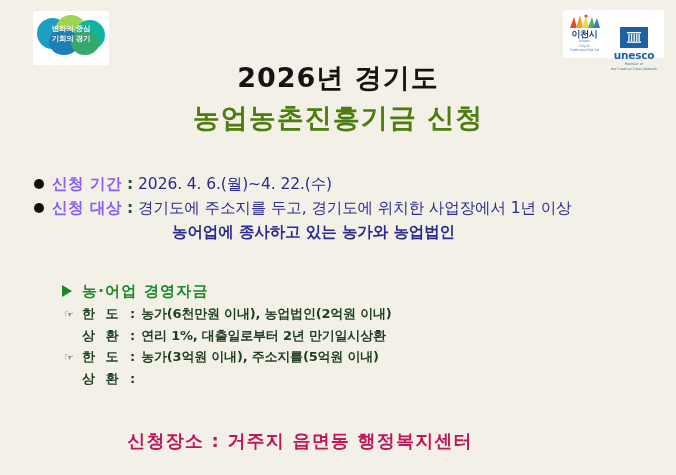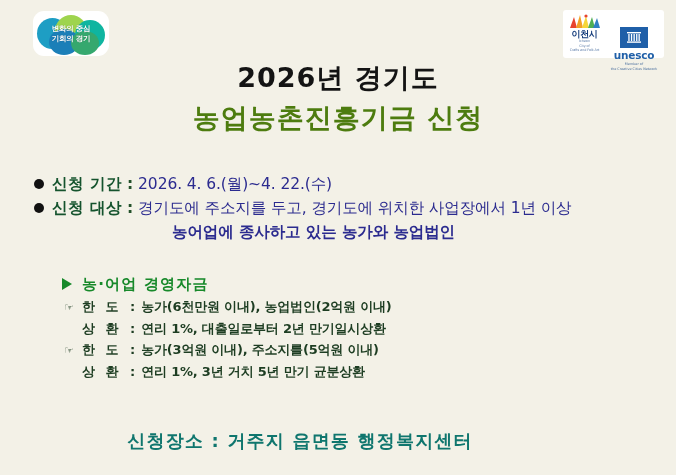--- a/index.html
+++ b/index.html
@@ -22,23 +22,23 @@
     background: #f3f1e7;
     box-sizing: border-box;
   }
 
   
   .logo-gg {
     position: absolute;
     left: 33px;
     top: 11px;
     width: 76px;
-    height: 45px;
+    height: 54px;
     background: #ffffff;
-    border-radius: 11px;
+    border-radius: 3px;
     overflow: hidden;
   }
   .gg-blob-wrap {
     position: absolute;
     left: 0; top: 0;
     width: 76px; height: 47px;
   }
   .gg-blob {
     position: absolute;
     border-radius: 50%;
@@ -185,21 +185,21 @@
     flex: 0 0 auto;
     width: 10px;
     height: 10px;
     border-radius: 50%;
     background: #111111;
     margin-top: 7px;
     margin-right: 8px;
   }
   .bullet-label {
     flex: 0 0 auto;
-    color: #14532d;
+    color: #8b5cf6;
     font-weight: bold;
     letter-spacing: 0.5px;
   }
   .bullet-sep {
     flex: 0 0 auto;
     color: #23512a;
     font-weight: bold;
     padding: 0 5px;
   }
   .bullet-value {
@@ -227,21 +227,21 @@
   .fund-head {
     display: flex;
     align-items: center;
     font-size: 15px;
     font-weight: bold;
     color: #17892a;
     letter-spacing: 1.2px;
     height: 24px;
     margin-top: 4px;
   }
-  .fund-head:first-child { margin-top: 0; }
+  .fund-head:first-child { margin-top: 7px; }
   .tri {
     width: 0;
     height: 0;
     border-top: 6px solid transparent;
     border-bottom: 6px solid transparent;
     border-left: 10px solid #17892a;
     margin-right: 10px;
     flex: 0 0 auto;
   }
   .fund-line {
@@ -276,21 +276,21 @@
 
   
   .footer {
     position: absolute;
     left: 0;
     top: 429px;
     width: 600px;
     text-align: center;
     font-size: 18px;
     font-weight: bold;
-    color: #0f766e;
+    color: #be185d;
     letter-spacing: 1.2px;
   }
 </style>
 </head>
 <body>
 
 <div id="poster">
 
   <div class="logo-gg">
     <div class="gg-blob-wrap">
@@ -390,20 +390,19 @@
     <div class="fund-line">
       <span class="hand">☞</span>
       <span class="fund-key">한 도</span>
       <span class="fund-colon">:</span>
       <span class="fund-val">농가(3억원 이내), 주소지를(5억원 이내)</span>
     </div>
     <div class="fund-line">
       <span class="hand"></span>
       <span class="fund-key">상 환</span>
       <span class="fund-colon">:</span>
-      <span class="fund-val">연리 1%, 3년 거치 5년 만기 균분상환</span>
     </div>
 
   </div>
 
   <div class="footer">신청장소 :  거주지  읍면동  행정복지센터</div>
 
 </div>
 
 </body></html>

